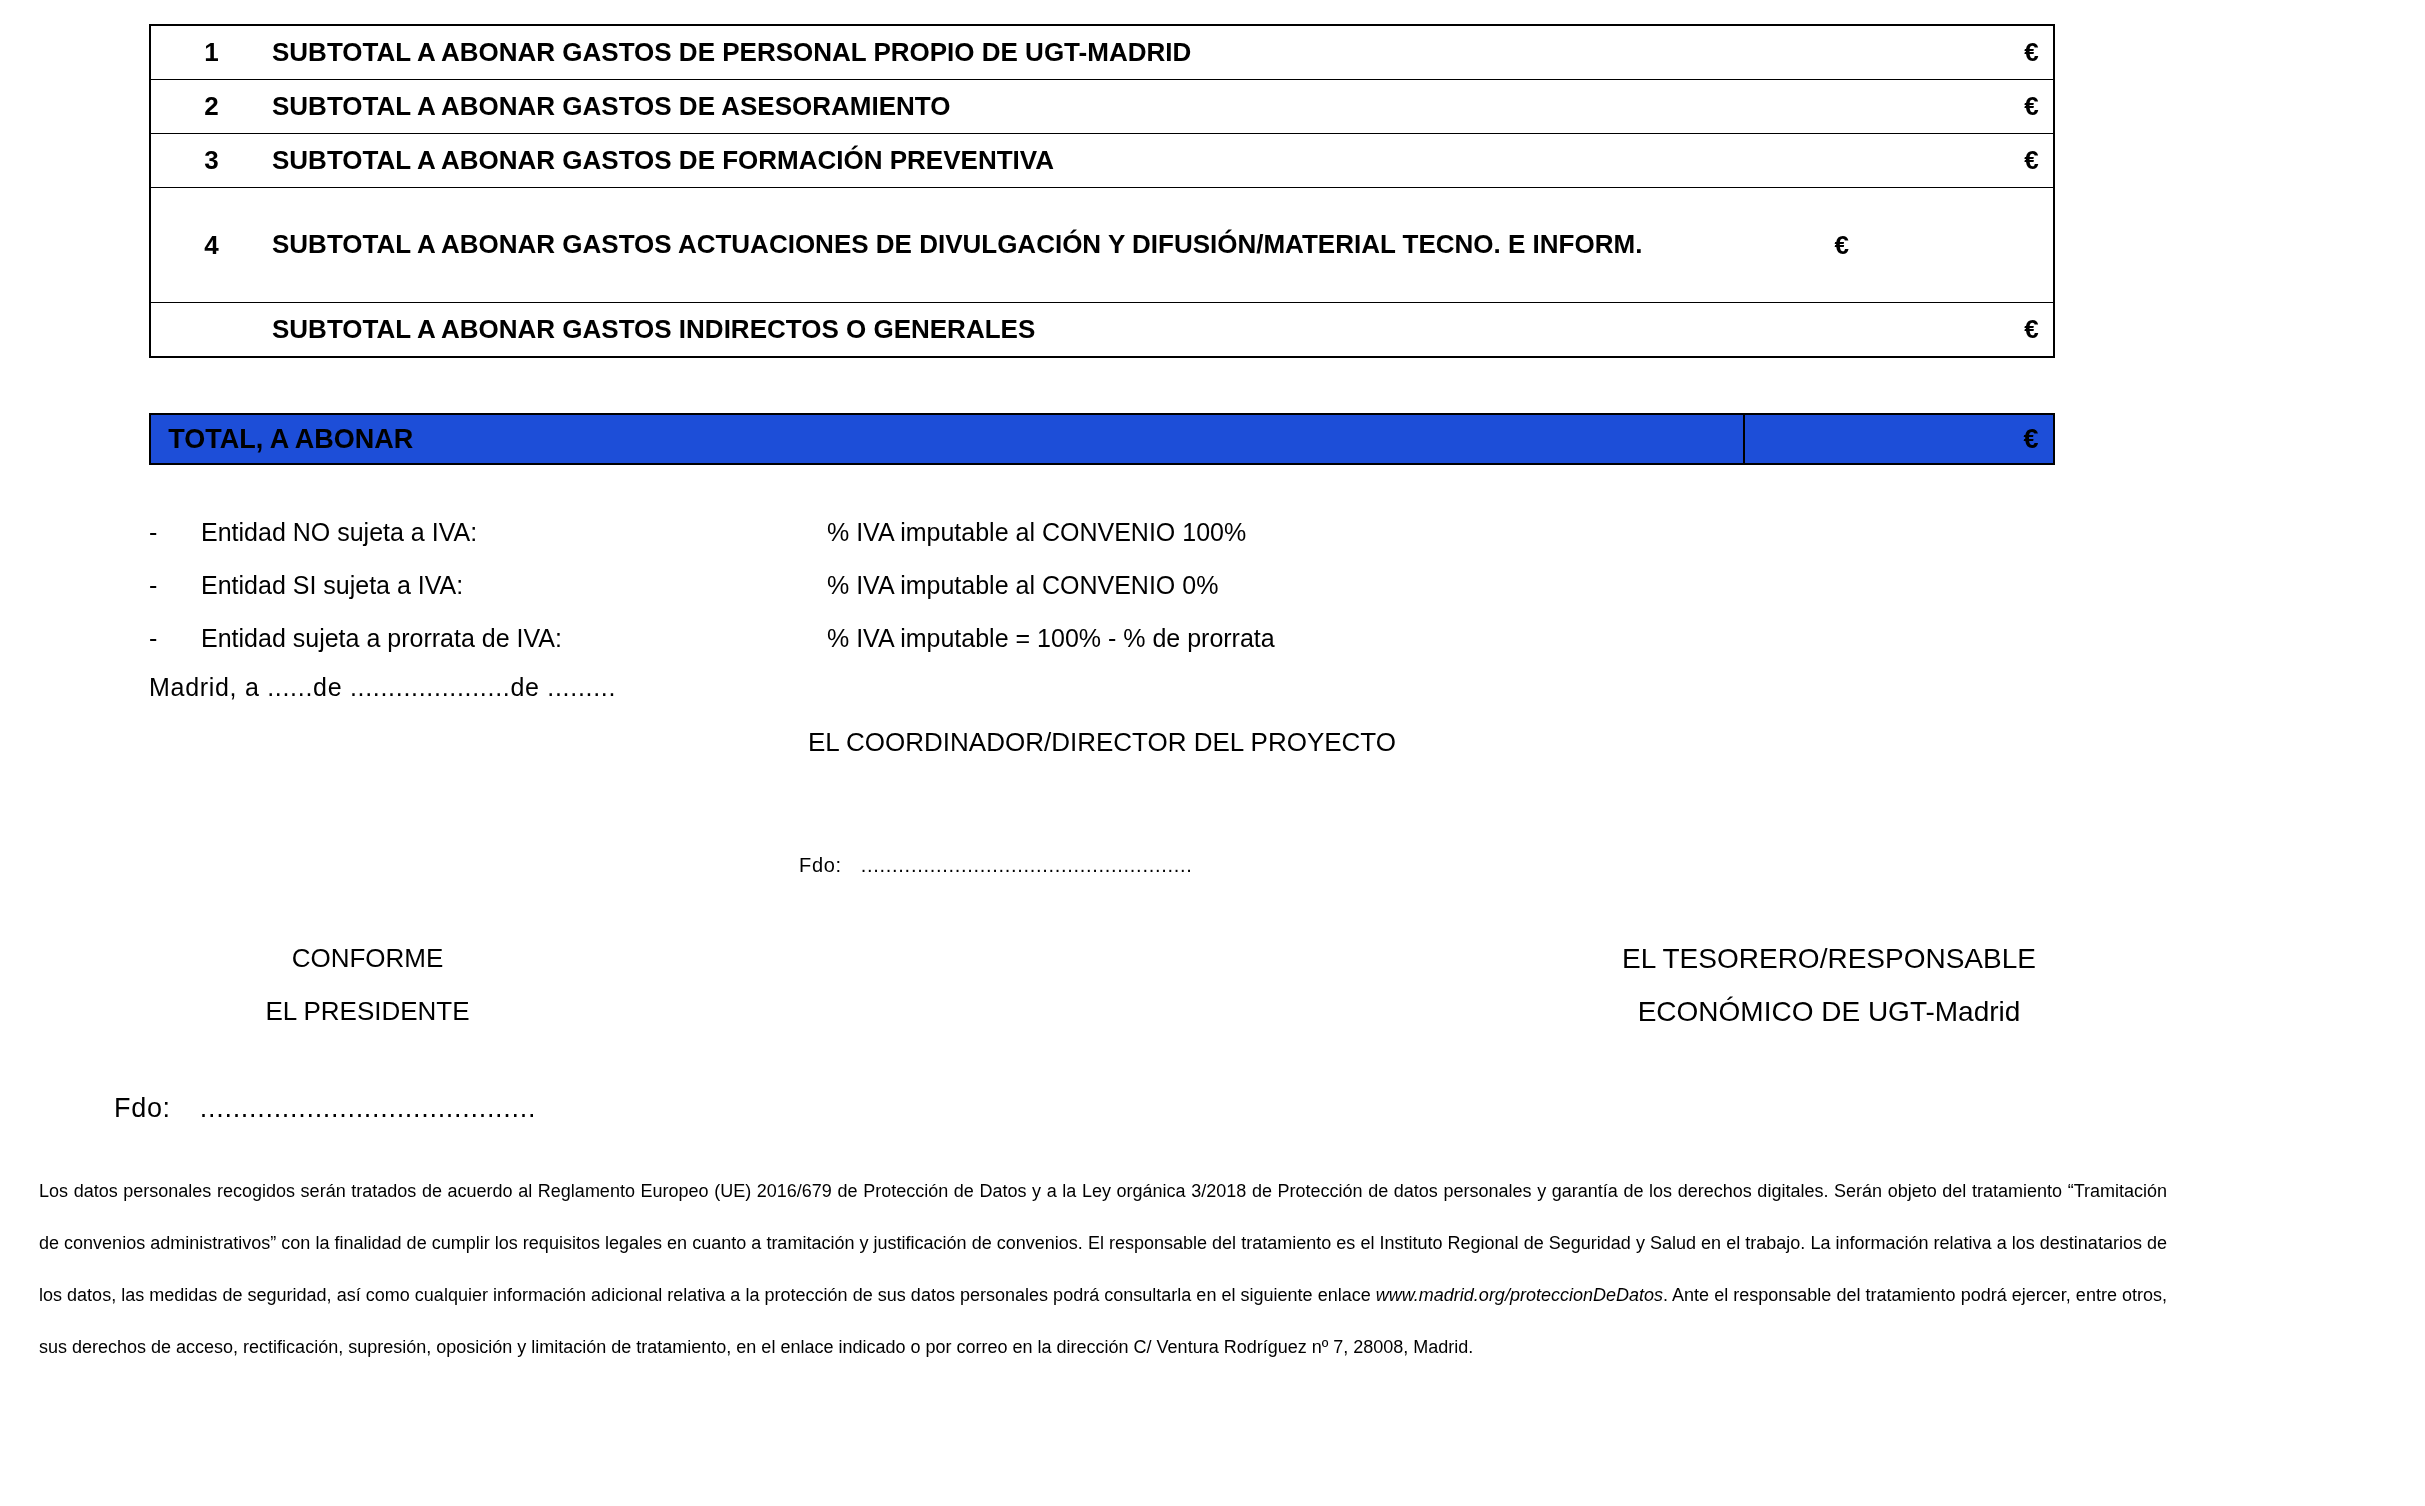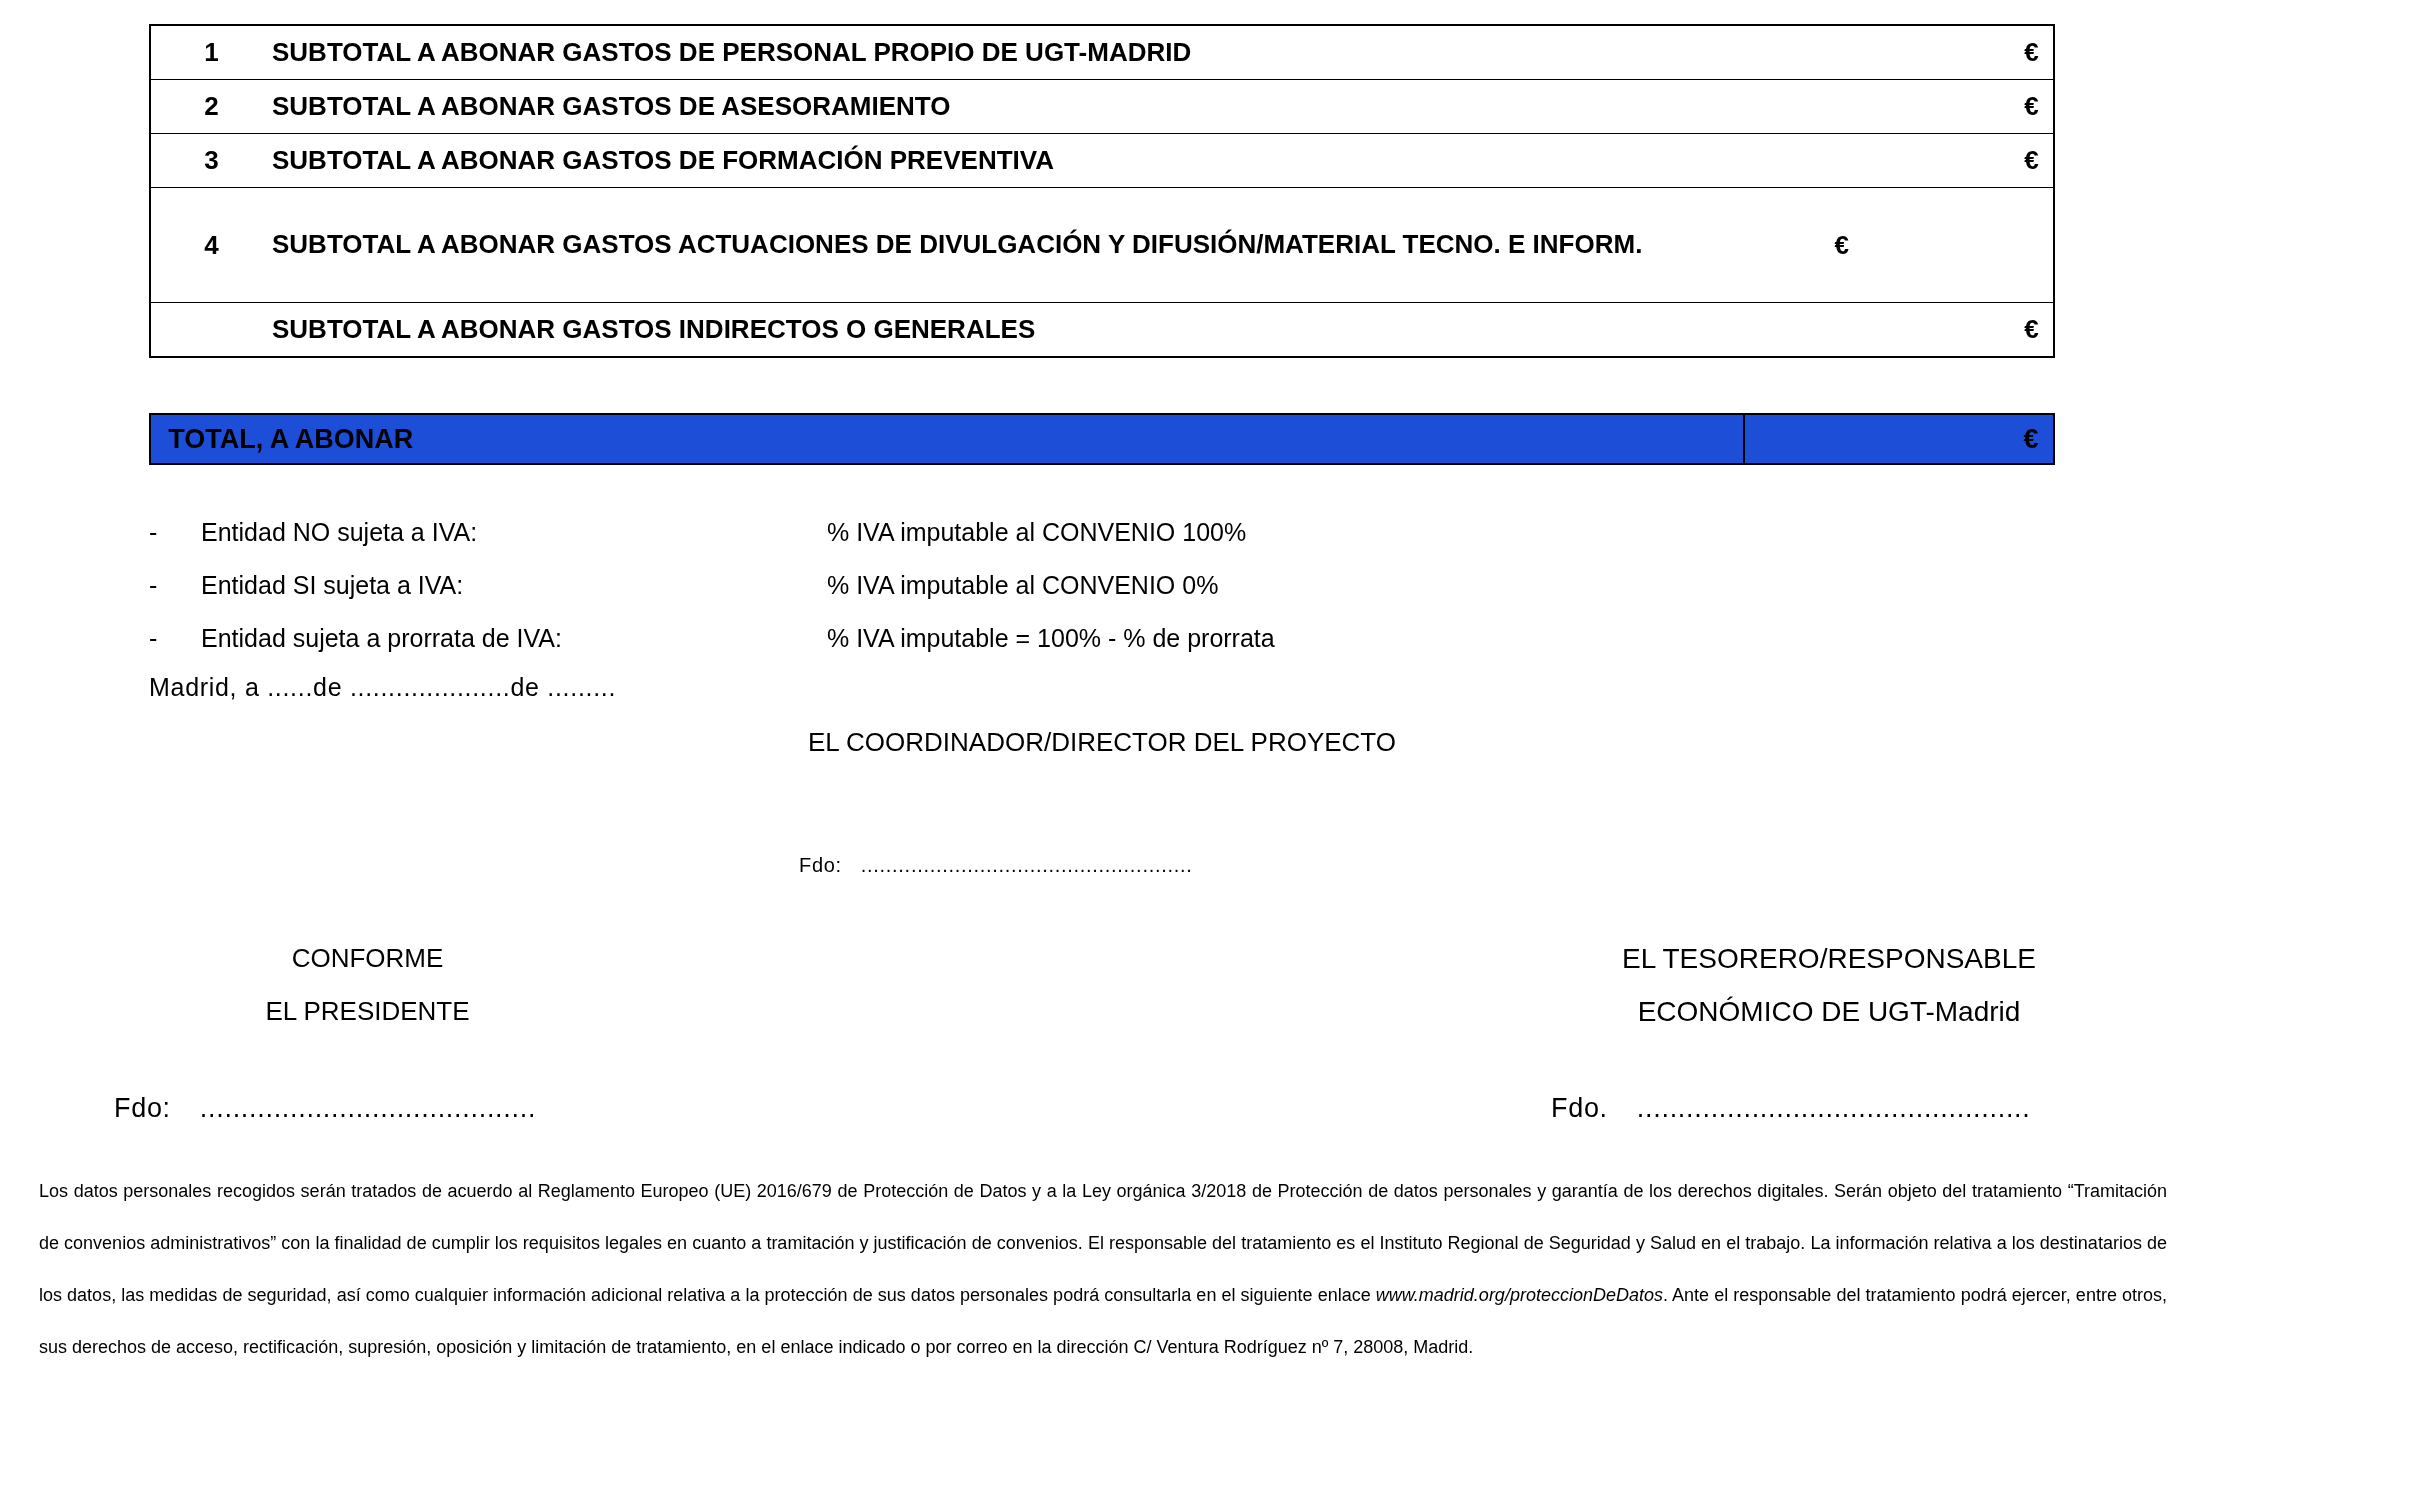--- a/index.html
+++ b/index.html
@@ -247,22 +247,19 @@
 
   <div class="sig-right">
     <div>EL TESORERO/RESPONSABLE</div>
     <div>ECONÓMICO DE UGT-Madrid</div>
   </div>
 
   <div class="fdo-left">
     <span>Fdo:</span><span class="dots">.........................................</span>
   </div>
 
-  <div class="fdo-right">
-    <span>Fdo.</span><span class="dots">................................................</span>
-  </div>
 
   <div class="privacy">
     <span>Los datos personales recogidos serán tratados de acuerdo al Reglamento Europeo (UE) 2016/679 de Protección de Datos y a la Ley orgánica 3/2018 de Protección de datos personales y garantía de los derechos digitales. Serán objeto del tratamiento “Tramitación de convenios administrativos” con la finalidad de cumplir los requisitos legales en cuanto a tramitación y justificación de convenios. El responsable del tratamiento es el Instituto Regional de Seguridad y Salud en el trabajo. La información relativa a los destinatarios de los datos, las medidas de seguridad, así como cualquier información adicional relativa a la protección de sus datos personales podrá consultarla en el siguiente enlace </span><span class="link">www.madrid.org/proteccionDeDatos</span><span>. Ante el responsable del tratamiento podrá ejercer, entre otros, sus derechos de acceso, rectificación, supresión, oposición y limitación de tratamiento, en el enlace indicado o por correo en la dirección C/ Ventura Rodríguez nº 7, 28008, Madrid.</span>
   </div>
 
 </div>
 
 
 </body></html>

